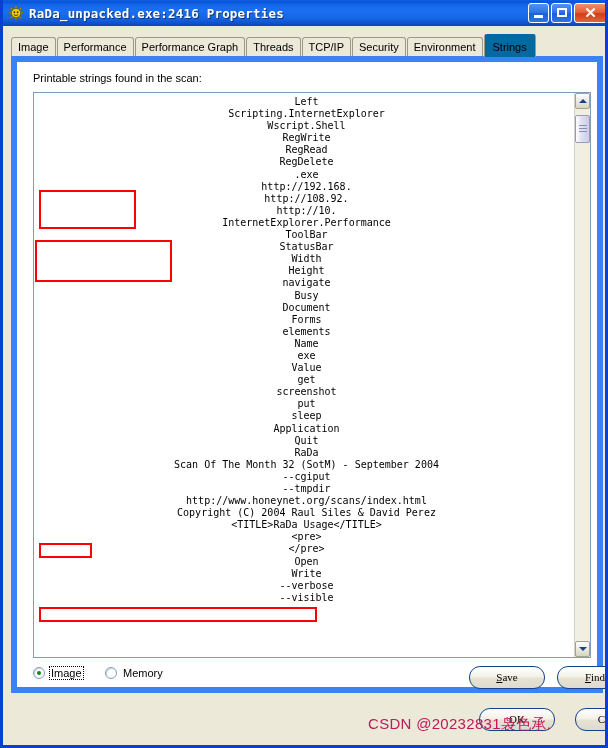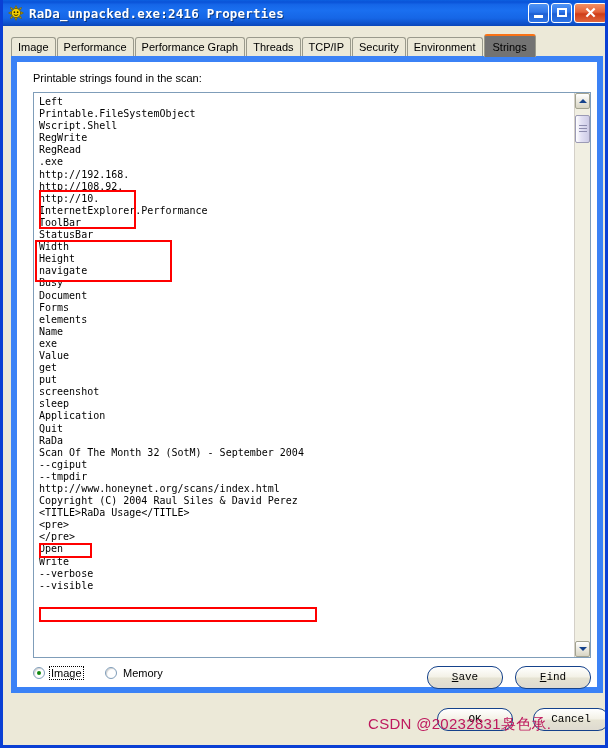--- a/index.html
+++ b/index.html
@@ -122,23 +122,23 @@
     border-top-right-radius: 3px;
     color: #000;
     margin-right: 1px;
     white-space: nowrap;
     font-family: "Liberation Sans", sans-serif;
     font-size: 11px;
   }
   .tab.active {
     height: 23px;
     line-height: 22px;
-    background: #737373;
+    background: #0369a1;
     border: 1px solid #9a9a8c;
-    border-top: 2px solid #f97316;
+    border-top: 2px solid #0369a1;
     border-bottom: none;
     padding: 0 8px;
     position: relative;
     z-index: 3;
     margin-bottom: -1px;
   }
 
   
   #tabpanel {
     position: absolute;
@@ -171,20 +171,21 @@
     background: #ffffff;
     border: 1px solid #7f9db9;
     overflow: hidden;
   }
   #strings-list {
     position: absolute;
     left: 0; top: 0;
     width: 540px;
     padding: 3px 0 0 5px;
     box-sizing: border-box;
+    text-align: center;
   }
   .str-line {
     font-family: "DejaVu Sans Mono", monospace;
     font-size: 10px;
     line-height: 12.1px;
     height: 12.1px;
     color: #000;
     white-space: pre;
     letter-spacing: 0px;
   }
@@ -301,25 +302,26 @@
   }
 
   .dlgbtn {
     position: absolute;
     box-sizing: border-box;
     width: 76px;
     height: 23px;
     background: linear-gradient(to bottom, #ffffff 0%, #f3f1e6 48%, #e6e3d3 52%, #dedad0 100%);
     border: 1px solid #15428b;
     border-radius: 11px;
-    font-family: Liberation Mono, monospace;
+    font-family: Liberation Serif, serif;
     font-size: 11px;
     color: #000;
     text-align: center;
     line-height: 21px;
+    margin-left: 42px;
   }
   .dlgbtn .u { text-decoration: underline; }
 
   
   #dialog-bottom {
     position: absolute;
     left: 0;
     top: 693px;
     width: 602px;
     height: 52px;
@@ -395,44 +397,45 @@
     <div class="tab active"><span>Strings</span></div>
   </div>
 
   <div id="tabpanel">
 
     <div id="panel-label">Printable strings found in the scan:</div>
 
     <div id="strings-box">
       <div id="strings-list">
           <div class="str-line">Left</div>
-          <div class="str-line">Printable.FileSystemObject</div>
+          <div class="str-line">Scripting.InternetExplorer</div>
           <div class="str-line">Wscript.Shell</div>
           <div class="str-line">RegWrite</div>
           <div class="str-line">RegRead</div>
+          <div class="str-line">RegDelete</div>
           <div class="str-line">.exe</div>
           <div class="str-line">http://192.168.</div>
           <div class="str-line">http://108.92.</div>
           <div class="str-line">http://10.</div>
           <div class="str-line">InternetExplorer.Performance</div>
           <div class="str-line">ToolBar</div>
           <div class="str-line">StatusBar</div>
           <div class="str-line">Width</div>
           <div class="str-line">Height</div>
           <div class="str-line">navigate</div>
           <div class="str-line">Busy</div>
           <div class="str-line">Document</div>
           <div class="str-line">Forms</div>
           <div class="str-line">elements</div>
           <div class="str-line">Name</div>
           <div class="str-line">exe</div>
           <div class="str-line">Value</div>
           <div class="str-line">get</div>
+          <div class="str-line">screenshot</div>
           <div class="str-line">put</div>
-          <div class="str-line">screenshot</div>
           <div class="str-line">sleep</div>
           <div class="str-line">Application</div>
           <div class="str-line">Quit</div>
           <div class="str-line">RaDa</div>
           <div class="str-line">Scan Of The Month 32 (SotM) - September 2004</div>
           <div class="str-line">--cgiput</div>
           <div class="str-line">--tmpdir</div>
           <div class="str-line">http://www.honeynet.org/scans/index.html</div>
           <div class="str-line">Copyright (C) 2004 Raul Siles &amp; David Perez</div>
           <div class="str-line">&lt;TITLE&gt;RaDa Usage&lt;/TITLE&gt;</div>

